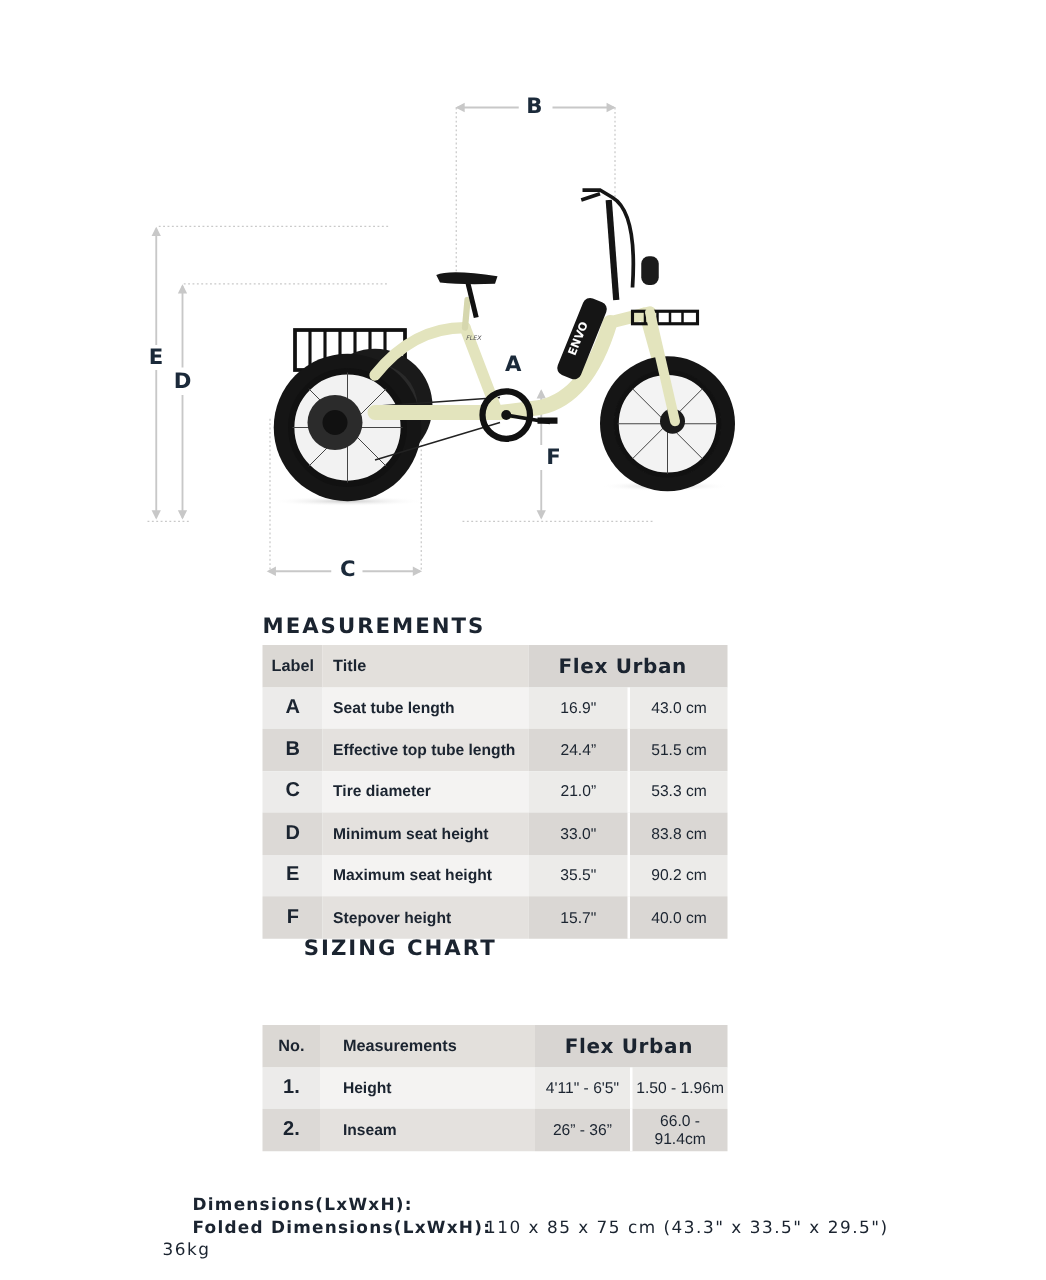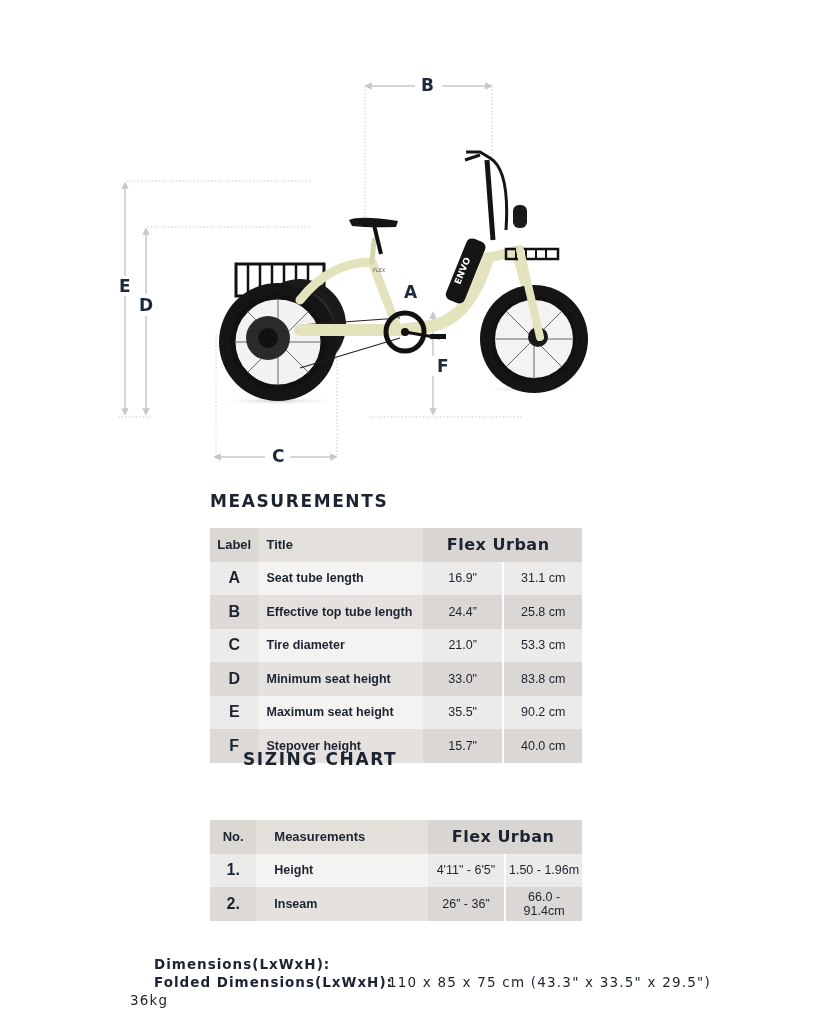--- a/index.html
+++ b/index.html
@@ -165,40 +165,40 @@
   </svg>
   <span class="dim-label" style="left:418px; top:76px;">B</span>
   <span class="dim-label" style="left:116px; top:277px;">E</span>
   <span class="dim-label" style="left:136px; top:296px;">D</span>
   <span class="dim-label" style="left:401px; top:283px; background:transparent;">A</span>
   <span class="dim-label" style="left:434px; top:357px; background:transparent;">F</span>
   <span class="dim-label" style="left:269px; top:447px;">C</span>
 </div>
 
 <div class="section-title" style="top:491px;">MEASUREMENTS</div>
-<table class="spec" style="top:528px;">
+<table class="spec" style="top:516px;">
   <thead>
     <tr>
       <th class="lbl">Label</th>
       <th class="ttl">Title</th>
       <th class="model" colspan="2">Flex Urban</th>
     </tr>
   </thead>
   <tbody>
     <tr class="light">
       <td class="lbl">A</td>
       <td class="ttl">Seat tube length</td>
       <td class="v1">16.9"</td>
-      <td class="v2">31.1 cm</td>
+      <td class="v2">43.0 cm</td>
     </tr>
     <tr class="dark">
       <td class="lbl">B</td>
       <td class="ttl">Effective top tube length</td>
       <td class="v1">24.4”</td>
-      <td class="v2">25.8 cm</td>
+      <td class="v2">51.5 cm</td>
     </tr>
     <tr class="light">
       <td class="lbl">C</td>
       <td class="ttl">Tire diameter</td>
       <td class="v1">21.0”</td>
       <td class="v2">53.3 cm</td>
     </tr>
     <tr class="dark">
       <td class="lbl">D</td>
       <td class="ttl">Minimum seat height</td>

